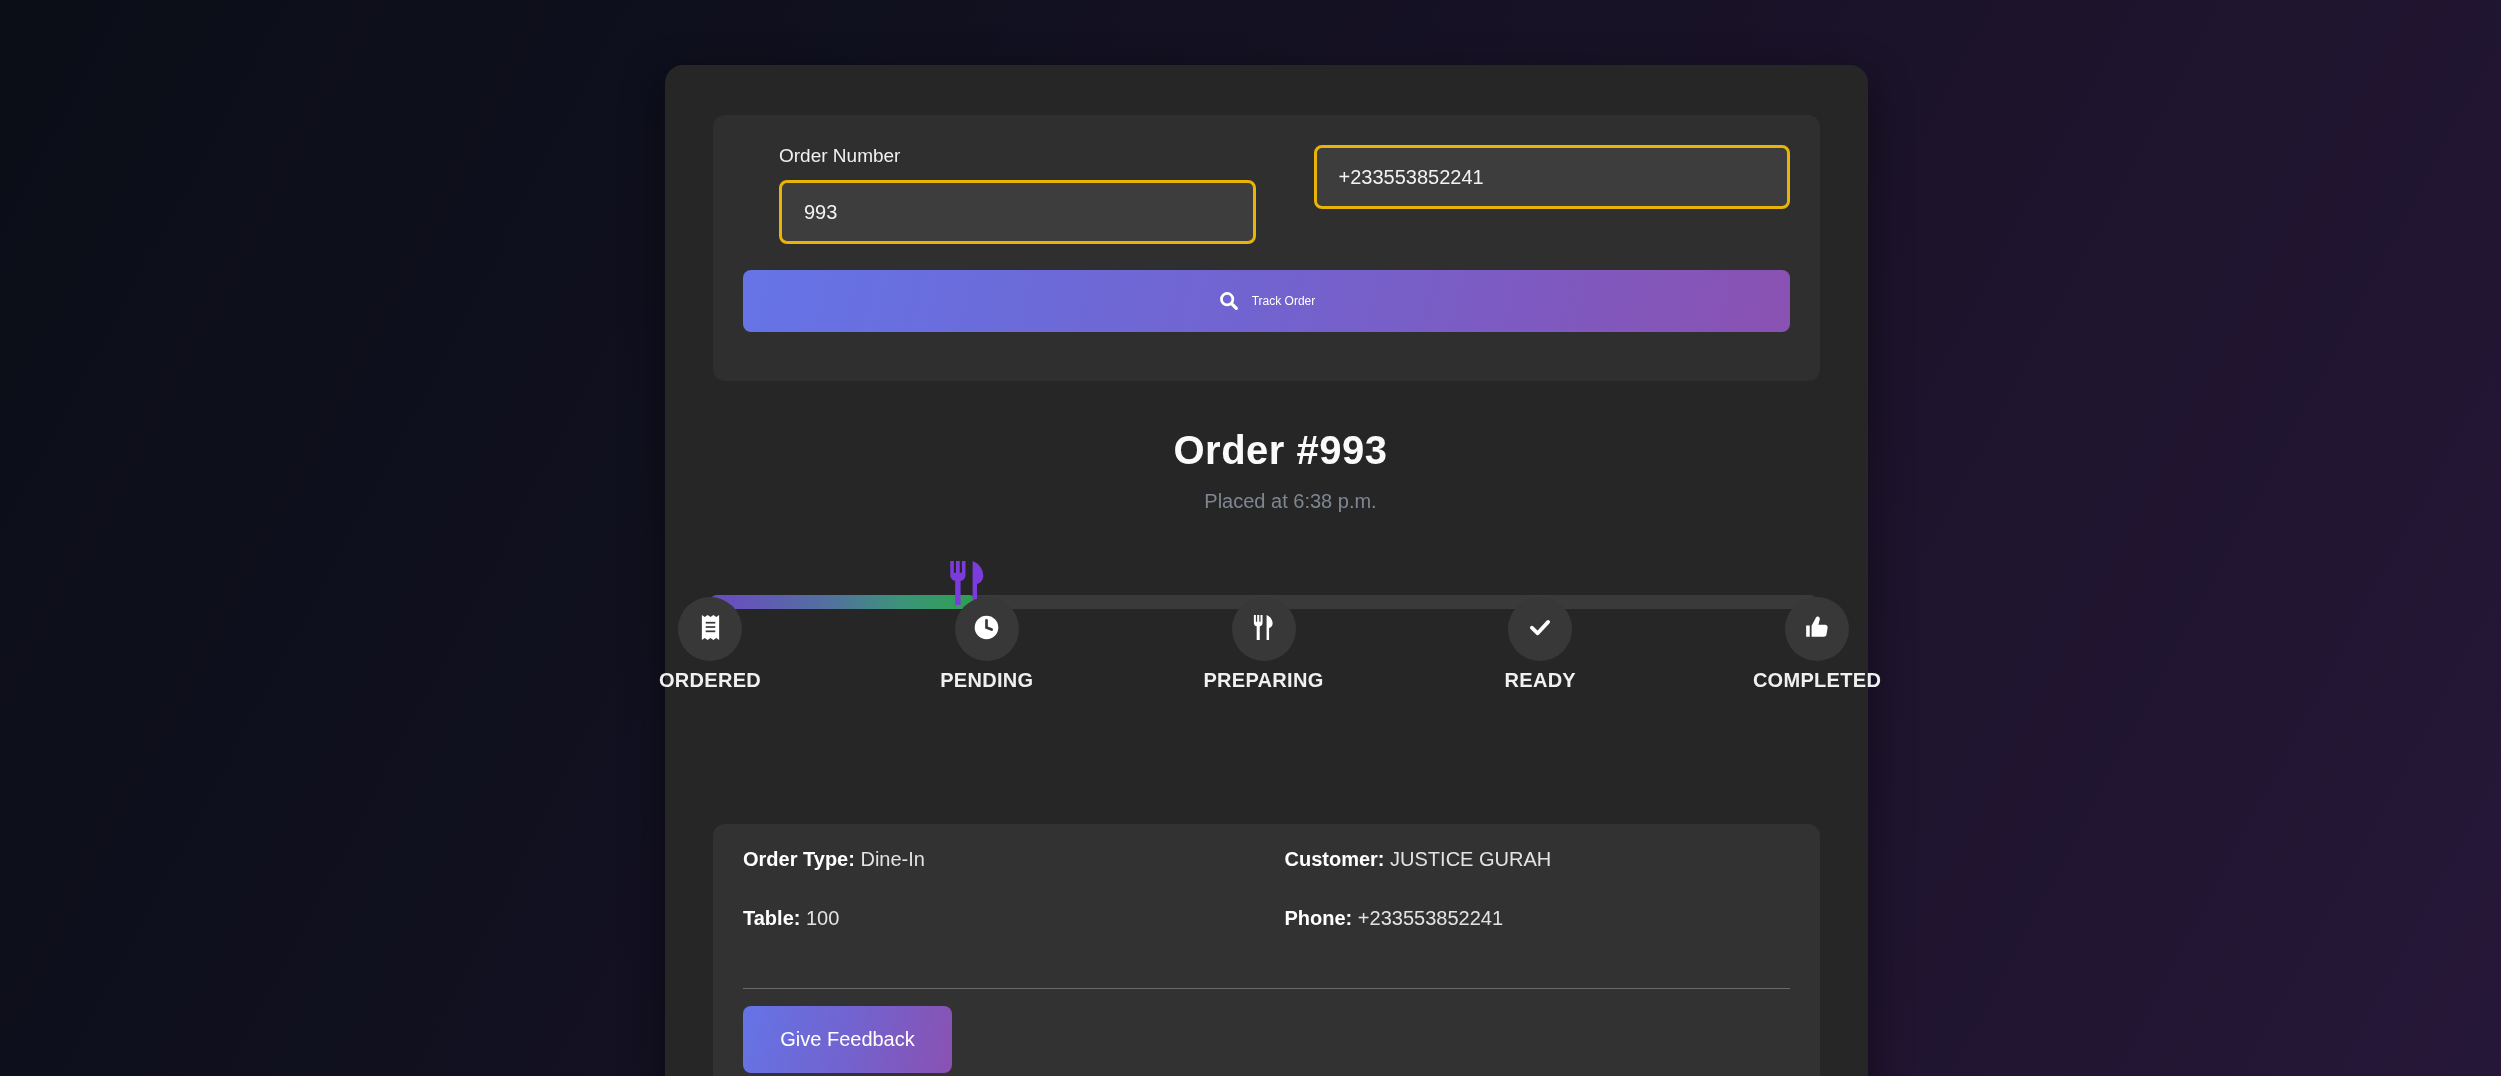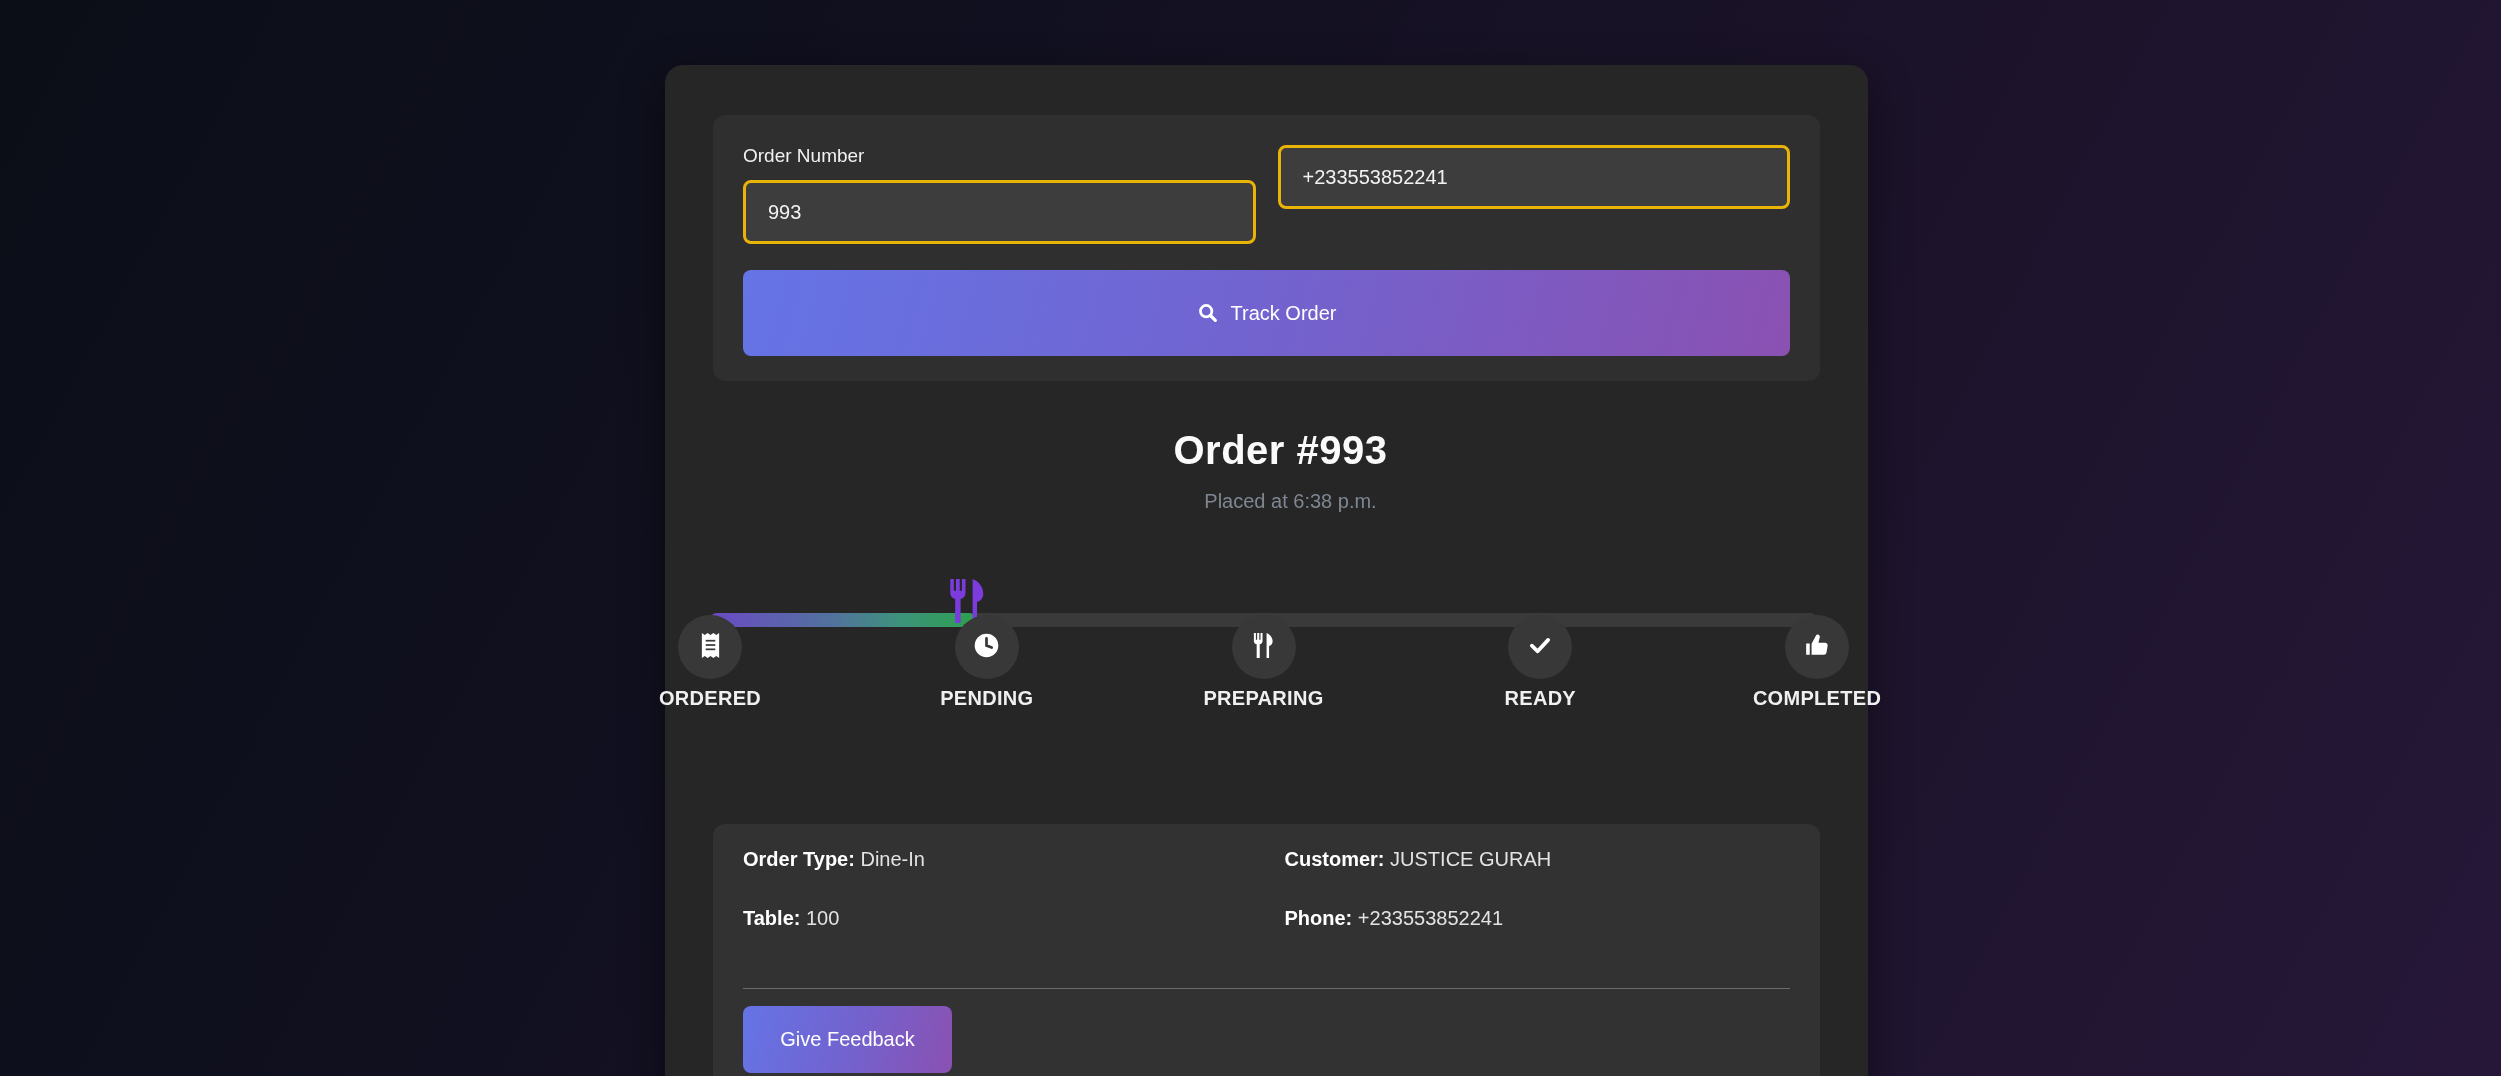--- a/index.html
+++ b/index.html
@@ -13,39 +13,39 @@
     position:absolute; left:665px; top:65px; width:1203px; height:1120px;
     background:#262626; border-radius:18px;
     box-shadow:0 14px 44px rgba(0,0,0,.45);
   }
   
   .form-card {
     position:absolute; left:48px; top:50px; width:1107px; height:266px;
     background:#2f2f2f; border-radius:12px; padding:30px;
   }
   .fields-row { display:flex; gap:22px; }
-  .field { flex:1; }
+  .field { flex:1;margin-left:36px; }
   .field-label { display:block; font-size:19px; color:#f1f1f1; margin-bottom:13px; }
   .text-input {
     width:100%; height:64px; background:#3d3d3d; border:3px solid #eab308;
     border-radius:8px; padding:0 22px; font-size:20px; color:#f2f2f2;
     font-family:inherit; outline:none;
   }
   .grad-btn {
     border:none; cursor:pointer; color:#ffffff; font-family:inherit;
     background:linear-gradient(105deg,#6574e6 0%,#7263cf 50%,#8a51b2 100%);
     border-radius:8px; display:flex; align-items:center; justify-content:center;
   }
-  .track-btn { margin-top:26px; width:100%; height:86px; font-size:20px; gap:12px; }
+  .track-btn { margin-top:26px; width:100%; height:62px; font-size:12px; gap:12px; }
   
   .order-heading { margin-top:363px; text-align:center;margin-left:28px; }
   .order-title { font-size:40px; font-weight:bold; color:#fafafa; letter-spacing:.5px; }
   .order-sub { margin-top:17px; font-size:20px; color:#7e8791;padding-left:20px; }
   
-  .tracker { position:absolute; left:13px; top:511px; width:1171px; height:140px;text-decoration:underline; }
+  .tracker { position:absolute; left:13px; top:493px; width:1171px; height:140px;text-decoration:underline; }
   .track {
     position:absolute; left:32px; right:32px; top:37px; height:14px;
     background:#3a3a3a; border-radius:7px;
   }
   .track-fill {
     position:absolute; left:0; top:0; height:100%; border-radius:7px;
     background:linear-gradient(90deg,#6b4ac4 0%,#52719e 45%,#3c937a 72%,#2da04f 100%);
   }
   .marker {
     position:absolute; top:-38px; width:44px; height:52px;

